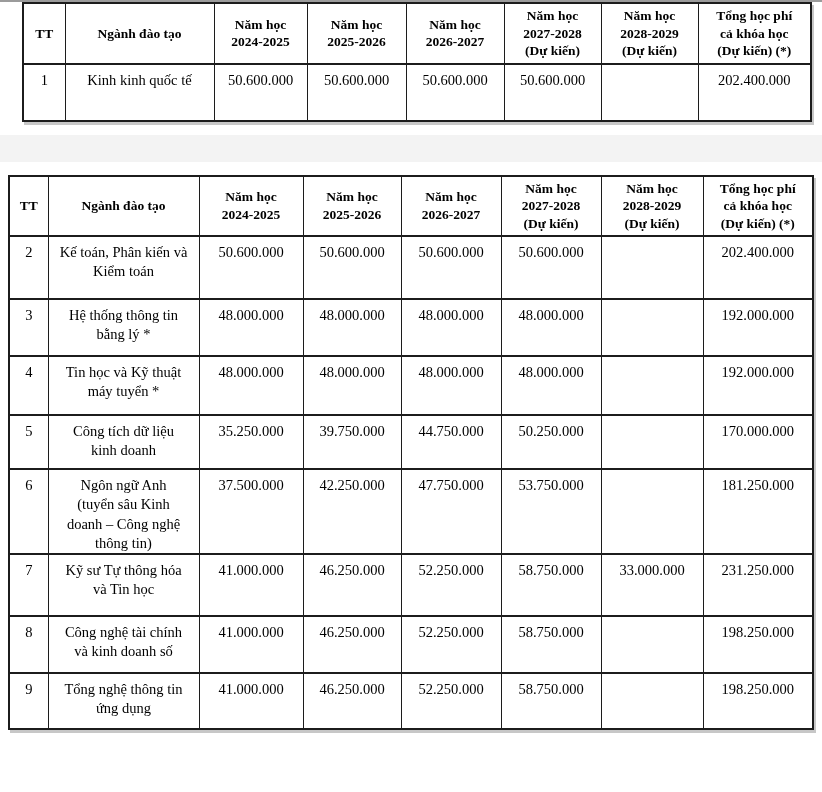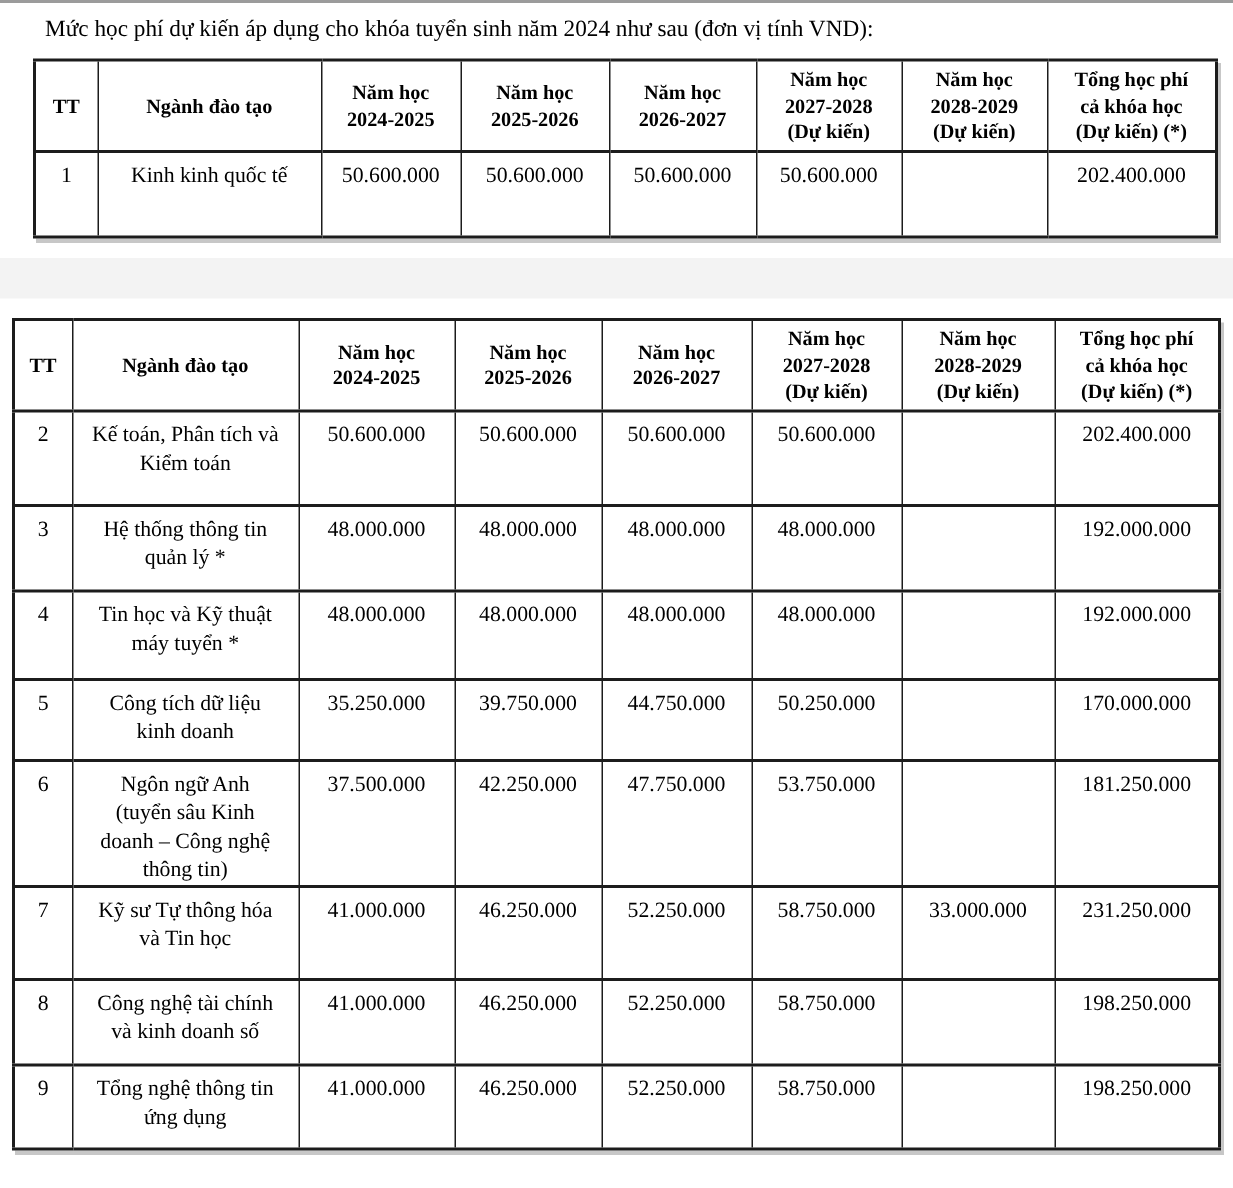--- a/index.html
+++ b/index.html
@@ -82,21 +82,20 @@
   }
 </style>
 </head>
 <body>
 
 <div class="page">
 
   <div class="top-strip"></div>
 
 
-  <div class="intro">Mức học phí dự kiến áp dụng cho khóa tuyển sinh năm 2024 như sau (đơn vị tính VND):</div>
 
   <table id="table1">
     <colgroup>
       <col style="width:42px">
         <col style="width:149px">
         <col style="width:93px">
       <col style="width:99px">
         <col style="width:98px">
         <col style="width:97px">
       <col style="width:97px">
@@ -167,33 +166,33 @@
 2028-2029
 (Dự kiến)</th>
           <th>Tổng học phí
 cả khóa học
 (Dự kiến) (*)</th>
         </tr>
     </thead>
     <tbody>
         <tr>
           <td>2</td>
-          <td>Kế toán, Phân tích và
+          <td>Kế toán, Phân kiến và
 Kiểm toán</td>
           <td>50.600.000</td>
           <td>50.600.000</td>
           <td>50.600.000</td>
           <td>50.600.000</td>
           <td></td>
           <td>202.400.000</td>
         </tr>
         <tr>
           <td>3</td>
           <td>Hệ thống thông tin
-quản lý *</td>
+bằng lý *</td>
           <td>48.000.000</td>
           <td>48.000.000</td>
           <td>48.000.000</td>
           <td>48.000.000</td>
           <td></td>
           <td>192.000.000</td>
         </tr>
         <tr>
           <td>4</td>
           <td>Tin học và Kỹ thuật

